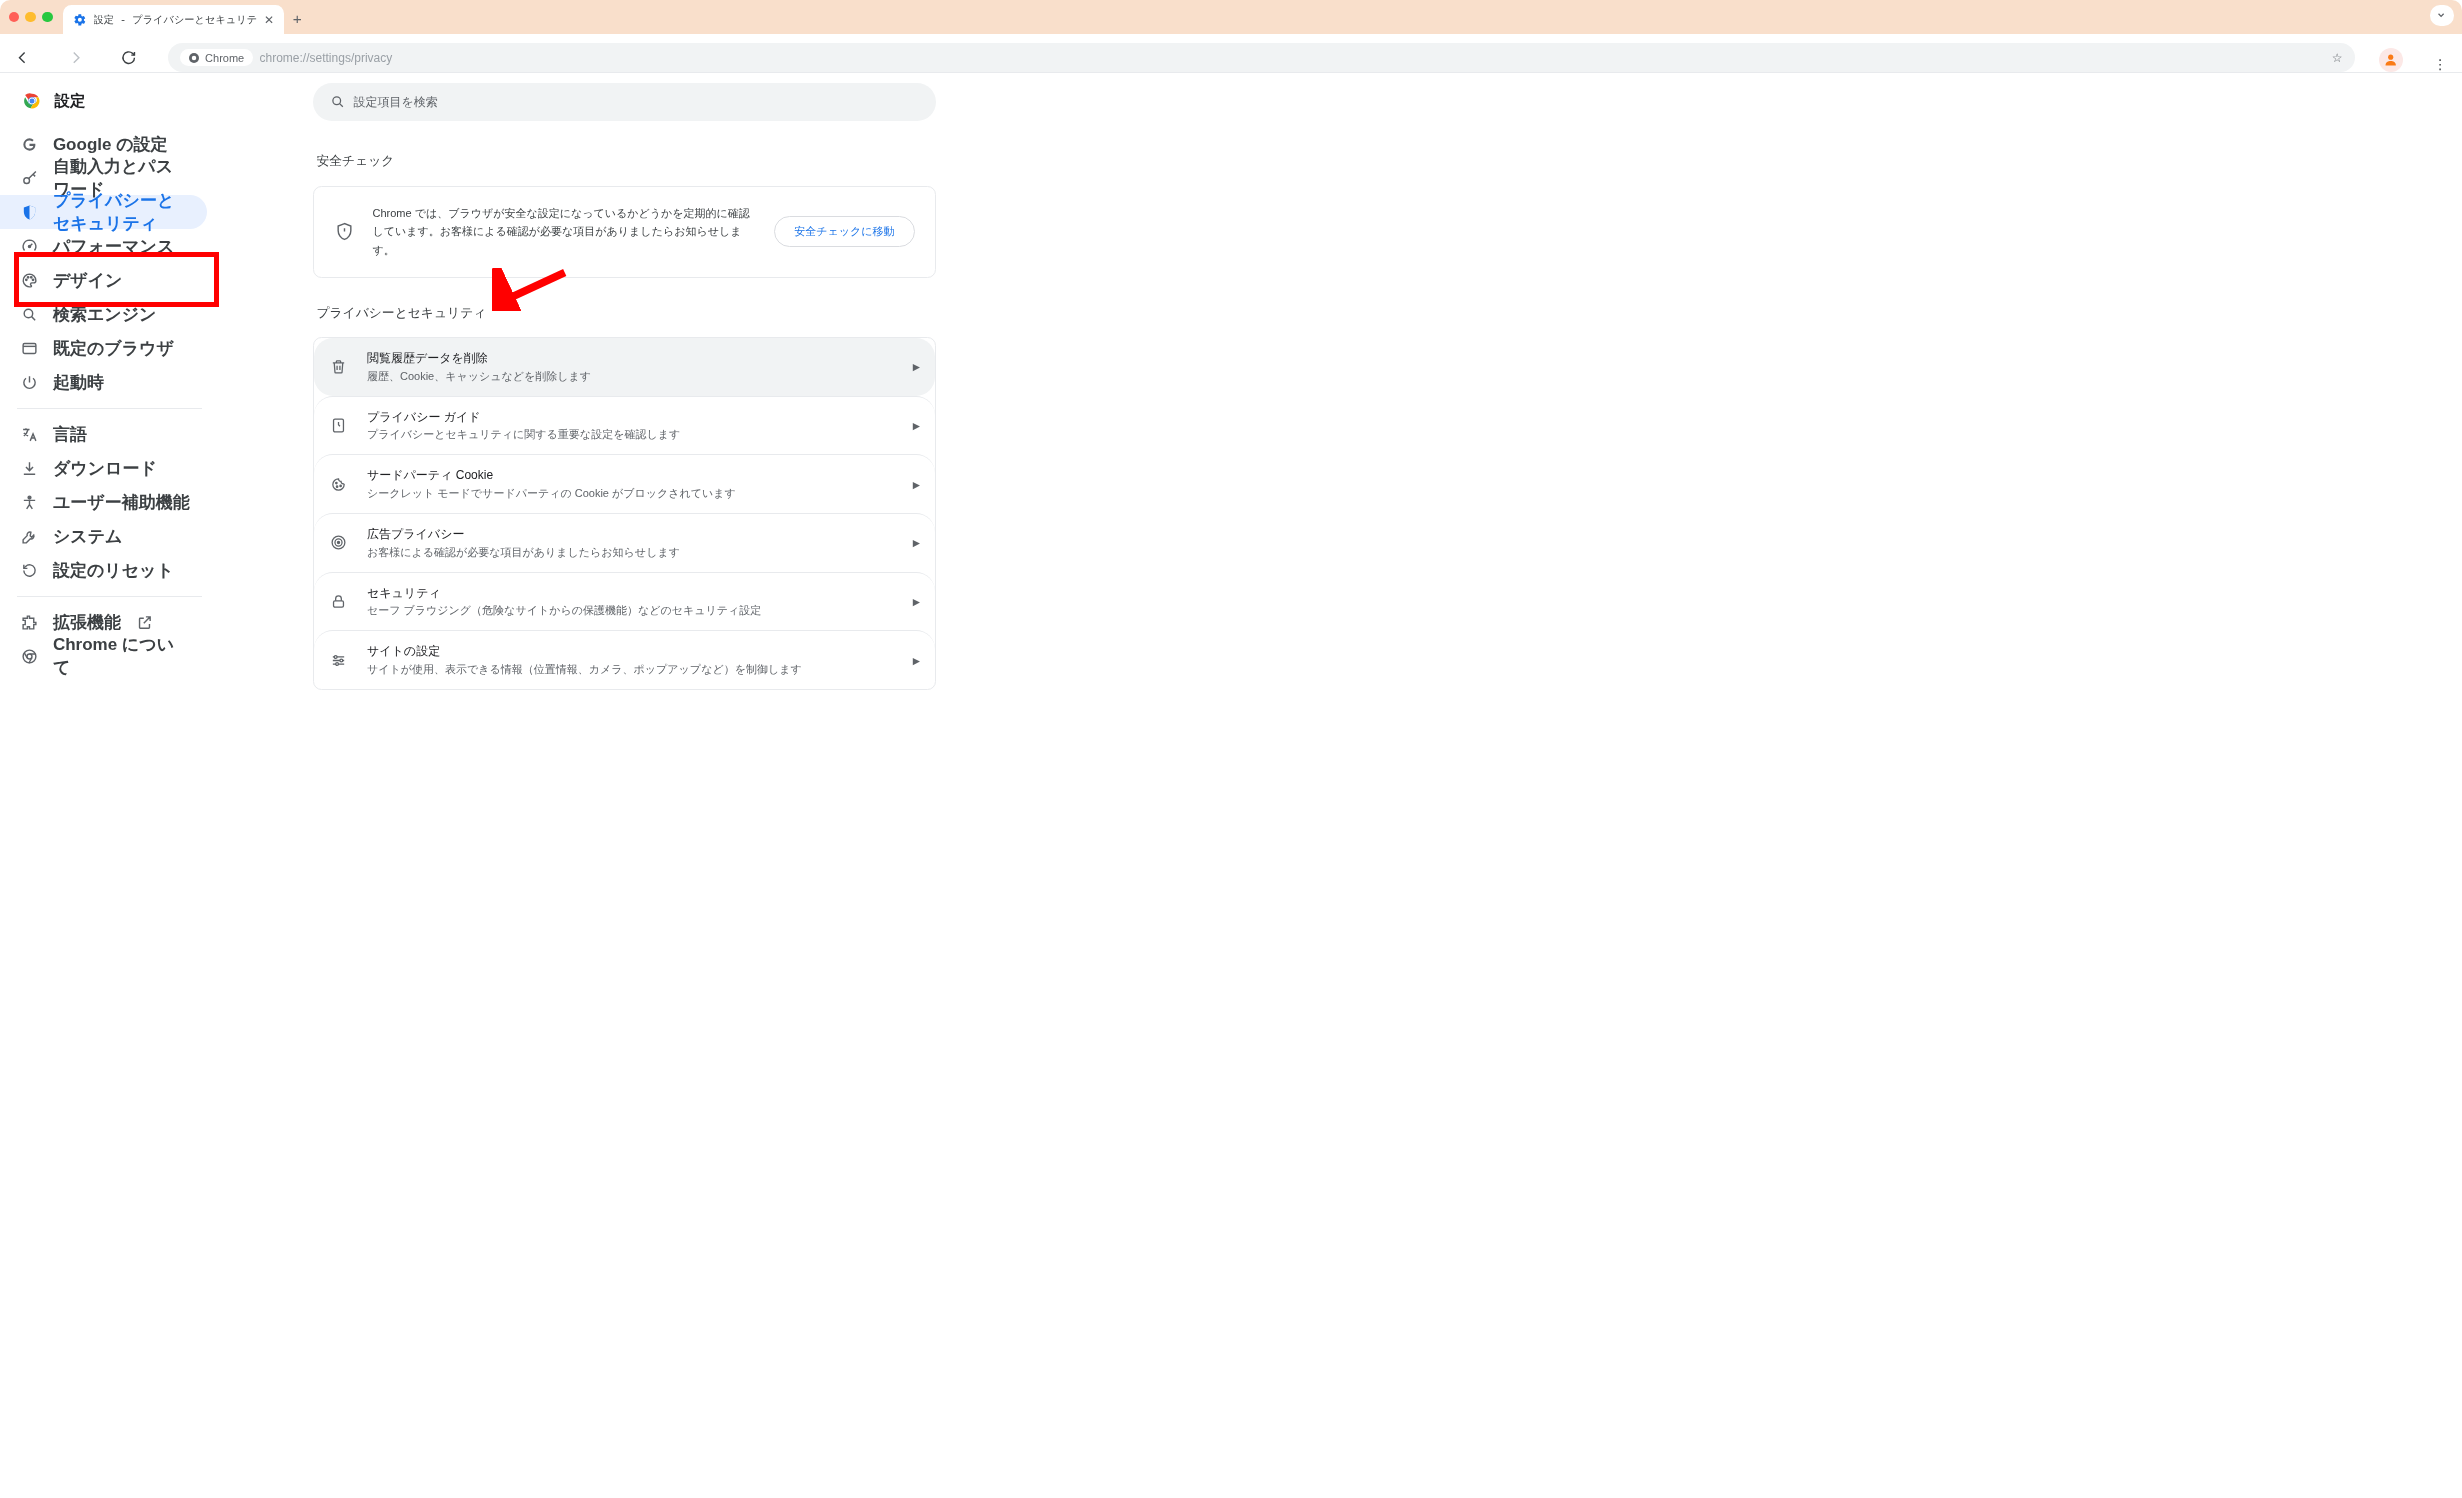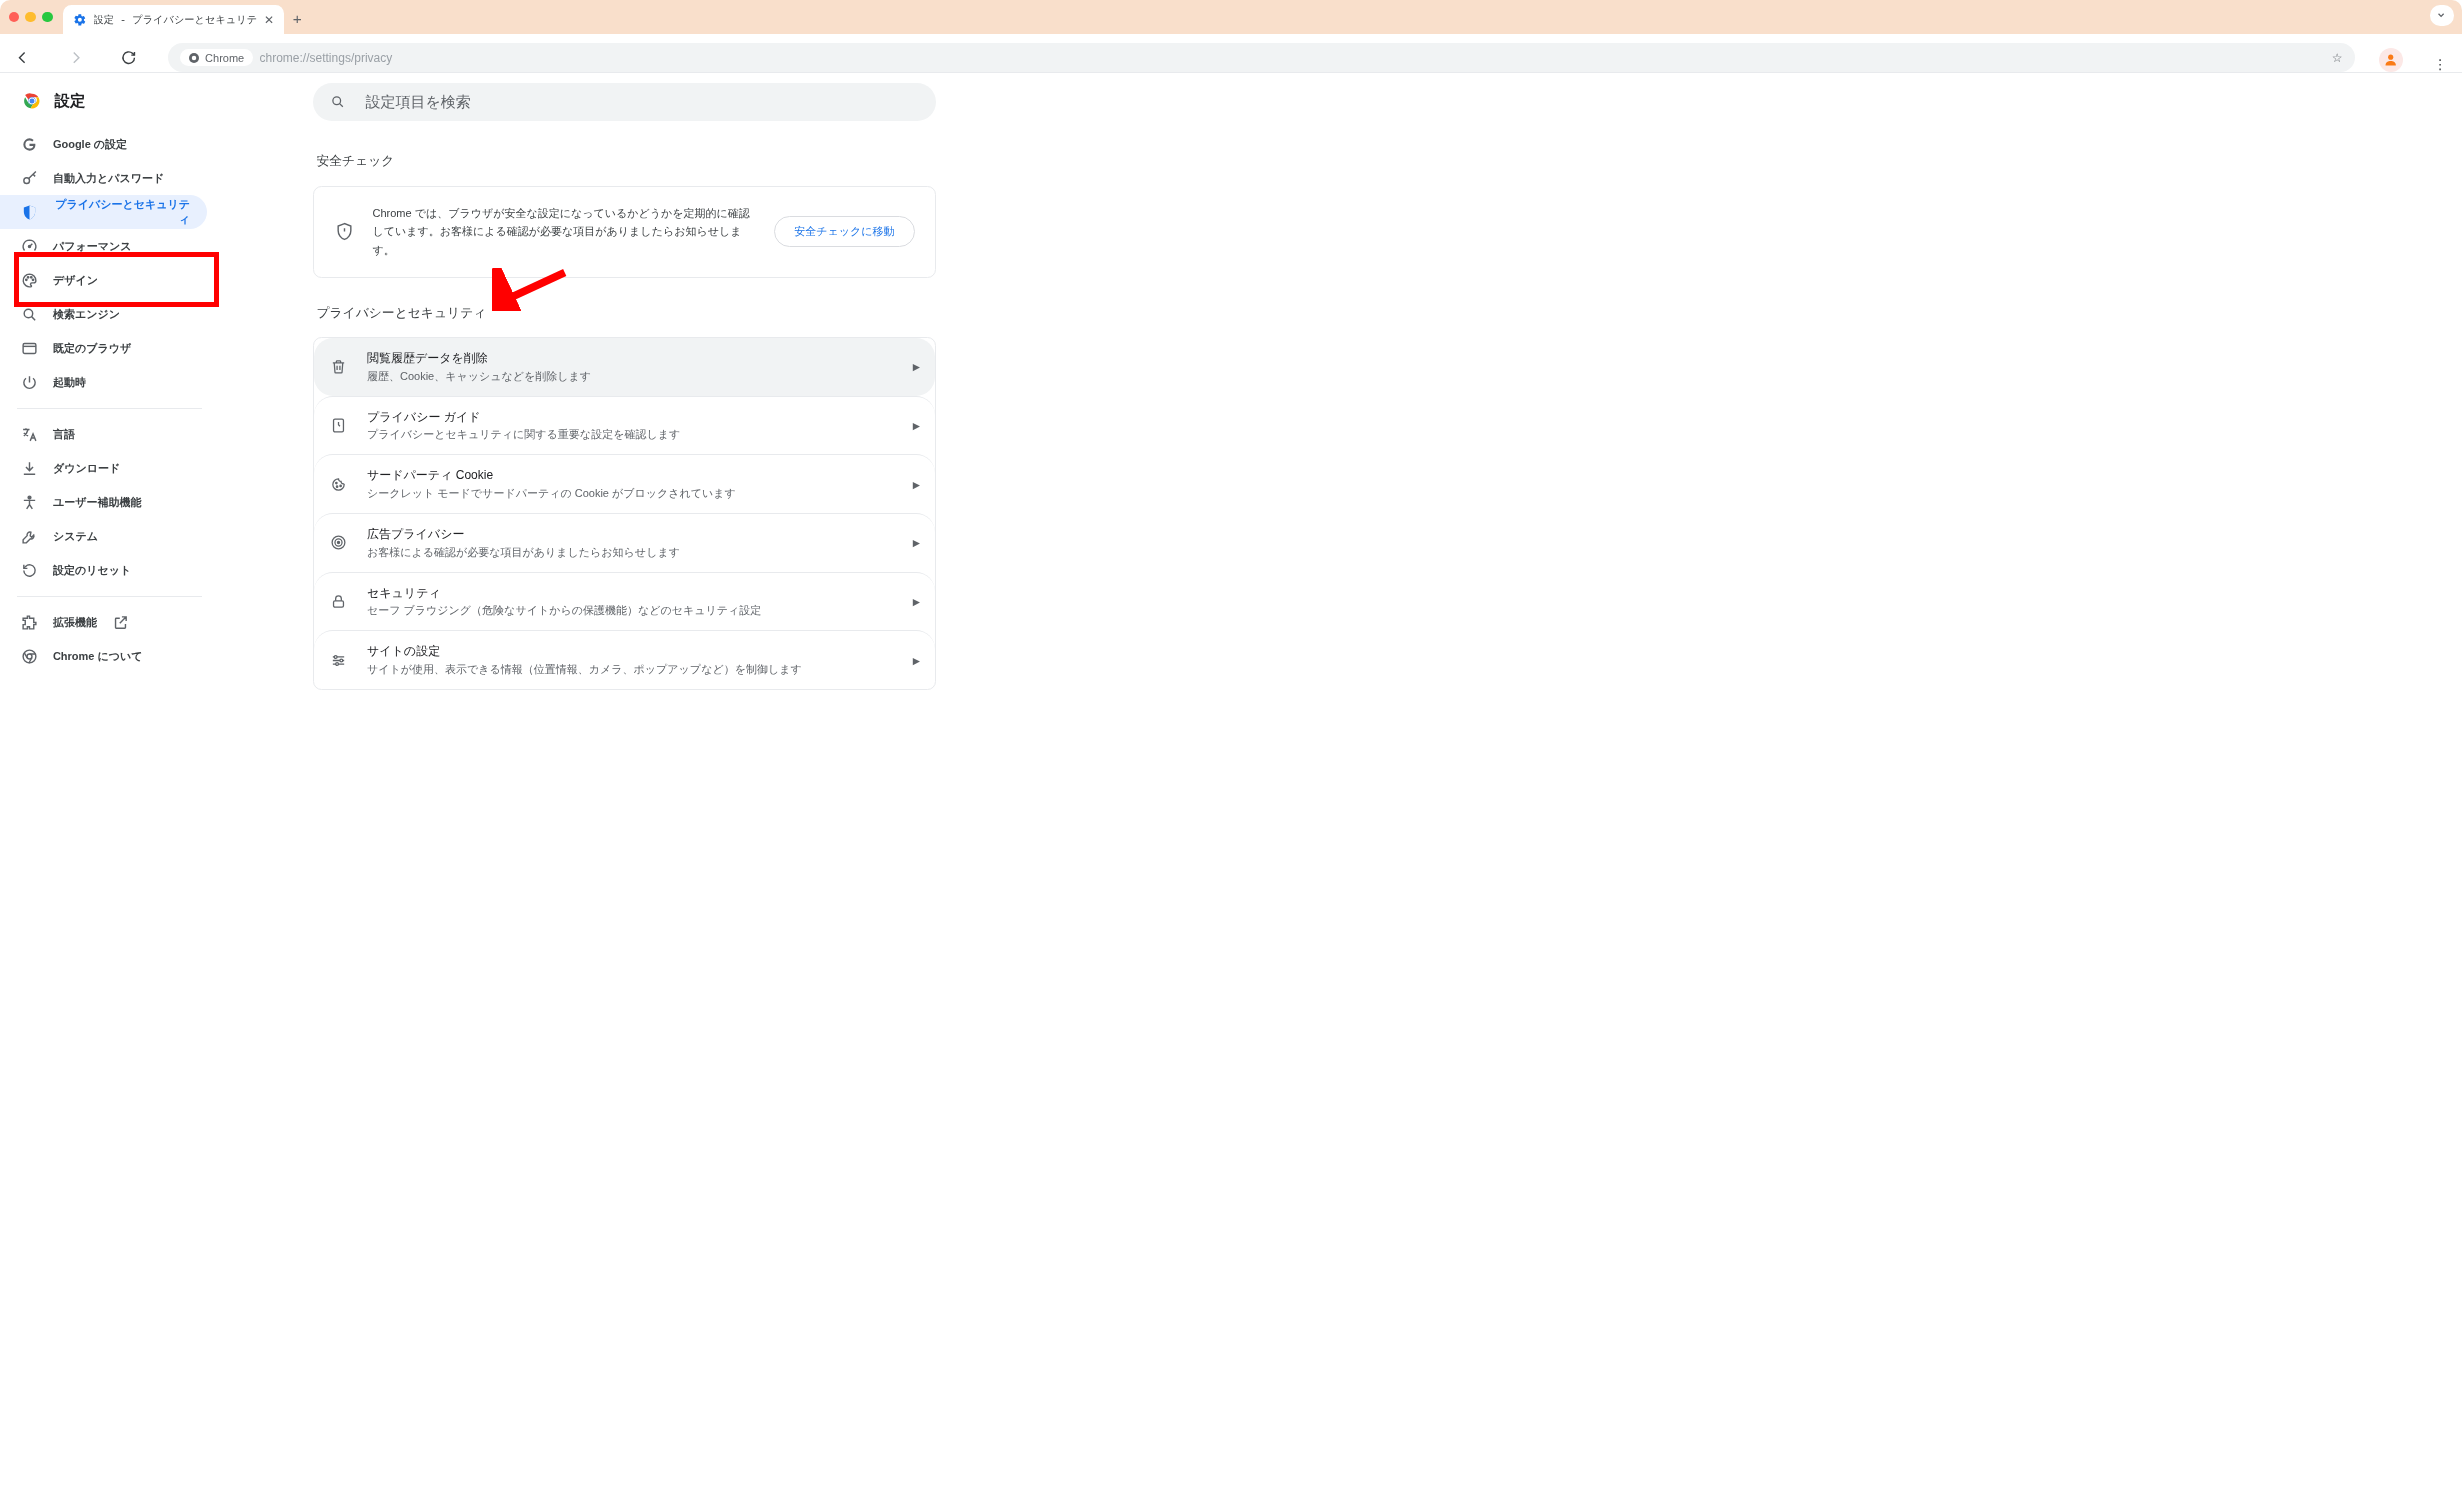--- a/index.html
+++ b/index.html
@@ -30,29 +30,29 @@
     .url-text { color: #9aa0a6; flex: 1;}
     .star { color: #5f6368; }
     .profile { width: 24px; height: 24px; background: #fce8e6; border-radius: 50%; display: flex; align-items: center; justify-content: center; color:#fa7b17;}
     .kebab { width: 27px; display: flex; align-items: center; justify-content: center; color: #3c4043; font-size: 13.7px;}
 
     
     .page { flex: 1; display: flex; background: #fff; overflow: auto; }
     .sidebar { width: 219px; padding: 12px 0; }
     .brand { display: flex; align-items: center; gap: 12px; padding: 5.1px 17px 15.4px 20.5px; }
     .brand-title { font-size: 15.4px; color: #202124; }
-    .navitem { display: flex; align-items: center; gap: 15.4px; height: 34px; padding: 0 17px 0 20.5px; border-radius: 0 19px 19px 0; color: #3c4043; font-size: 11px; margin-right: 12px; text-align: right; }
+    .navitem { display: flex; align-items: center; gap: 15.4px; height: 34px; padding: 0 17px 0 20.5px; border-radius: 0 19px 19px 0; color: #3c4043; font-size: 17px; margin-right: 12px; }
     .navitem svg, .navitem .ico { width: 17px; height: 17px; flex-shrink: 0; display:flex; align-items:center; justify-content:center; }
     .navitem.active { background: #e8f0fe; color: #1a73e8; }
     .navitem.active svg { color:#1a73e8; }
     .redbox { border: 5.1px solid #ff0000; position: absolute; left: 13.7px; top: 179px; width: 205px; height: 55px; pointer-events:none; }
     .divider { height: 0.9px; background: #e8eaed; margin: 8.5px 17px; }
 
     .main { flex: 1; padding: 10.2px 0 34px 0; max-width: 623px; margin-left: 94px; }
-    .searchbox { background: #f1f3f4; border-radius: 34px; height: 38px; display: flex; align-items: center; padding: 0 17px; color: #5f6368; font-size: 15px; gap: 20px; margin-bottom: 32px;}
+    .searchbox { background: #f1f3f4; border-radius: 34px; height: 38px; display: flex; align-items: center; padding: 0 17px; color: #5f6368; font-size: 12px; gap: 8px; margin-bottom: 32px;}
     .section-head { font-size: 12.8px; color: #3c4043; margin: 0 0 15.4px 3.4px;}
     .card { border: 0.9px solid #e8eaed; border-radius: 8.5px; background: #fff; margin-bottom: 27px;}
     .safety-card { display: flex; align-items: center; padding: 17px 20.5px; gap: 19px;}
     .safety-desc { flex: 1; font-size: 11px; color: #3c4043; line-height: 1.7; }
     .pillbtn { border: 0.9px solid #dadce0; color: #1a73e8; background:#fff; border-radius: 17px; padding: 6.8px 19px; font-size: 11px; white-space: nowrap;}
     .row { display: flex; align-items: center; padding: 12px 15px; gap: 19px; border-top: 0.9px solid #e8eaed; border-radius: 19px;}
     .row:first-child { border-top: none; }
     .row.hover { background: #f1f3f4; }
     .row-ico { width: 19px; height: 19px; color: #5f6368; display:flex; align-items:center; justify-content:center; flex-shrink:0;}
     .row-body { flex:1; min-width:0; }

